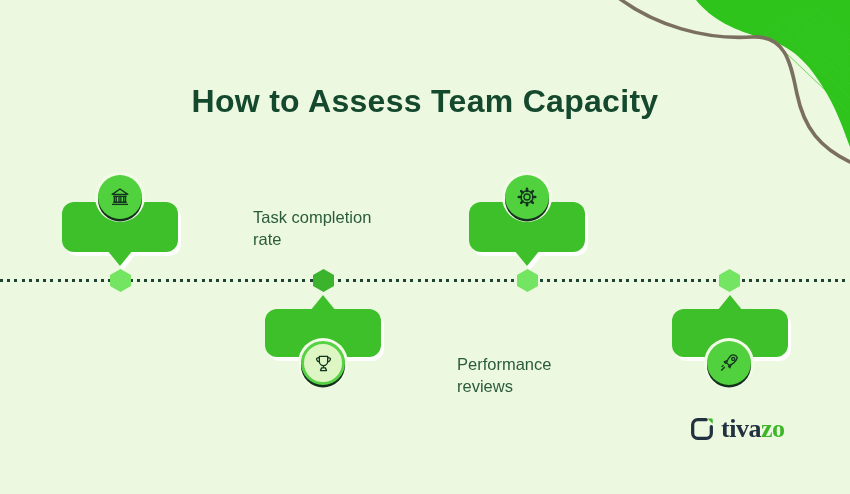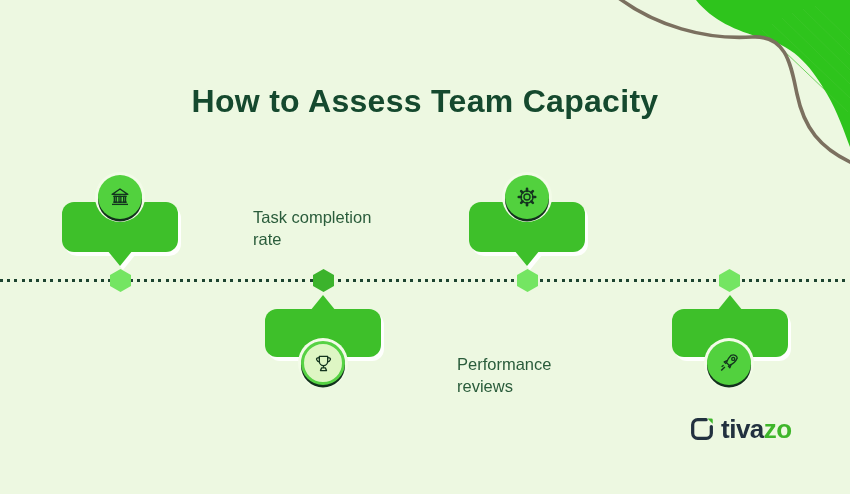--- a/index.html
+++ b/index.html
@@ -84,20 +84,21 @@
     font-size:16.5px; line-height:22px; z-index:1;
   }
   .l1{left:20px; top:311px; width:200px;}
   .l2{left:253px; top:206px; width:140px;}
   .l3{left:457px; top:321px; width:140px;margin-top:32px;}
   .l4{left:629px; top:229px; width:200px;}
 
   .logo{
     position:absolute; left:689px; top:416px; display:flex; align-items:flex-end; gap:6px;
     z-index:5;
+    font-family:Liberation Serif, serif;
   }
   .logo-text{font-size:26px; font-weight:700; letter-spacing:-0.5px; line-height:26px;}
   .logo-text .prefix{color:var(--logo-dark);}
   .logo-text .suffix{color:var(--logo-green);}
   svg{display:block;}
 </style>
 </head>
 <body>
 
 <div class="stage">

